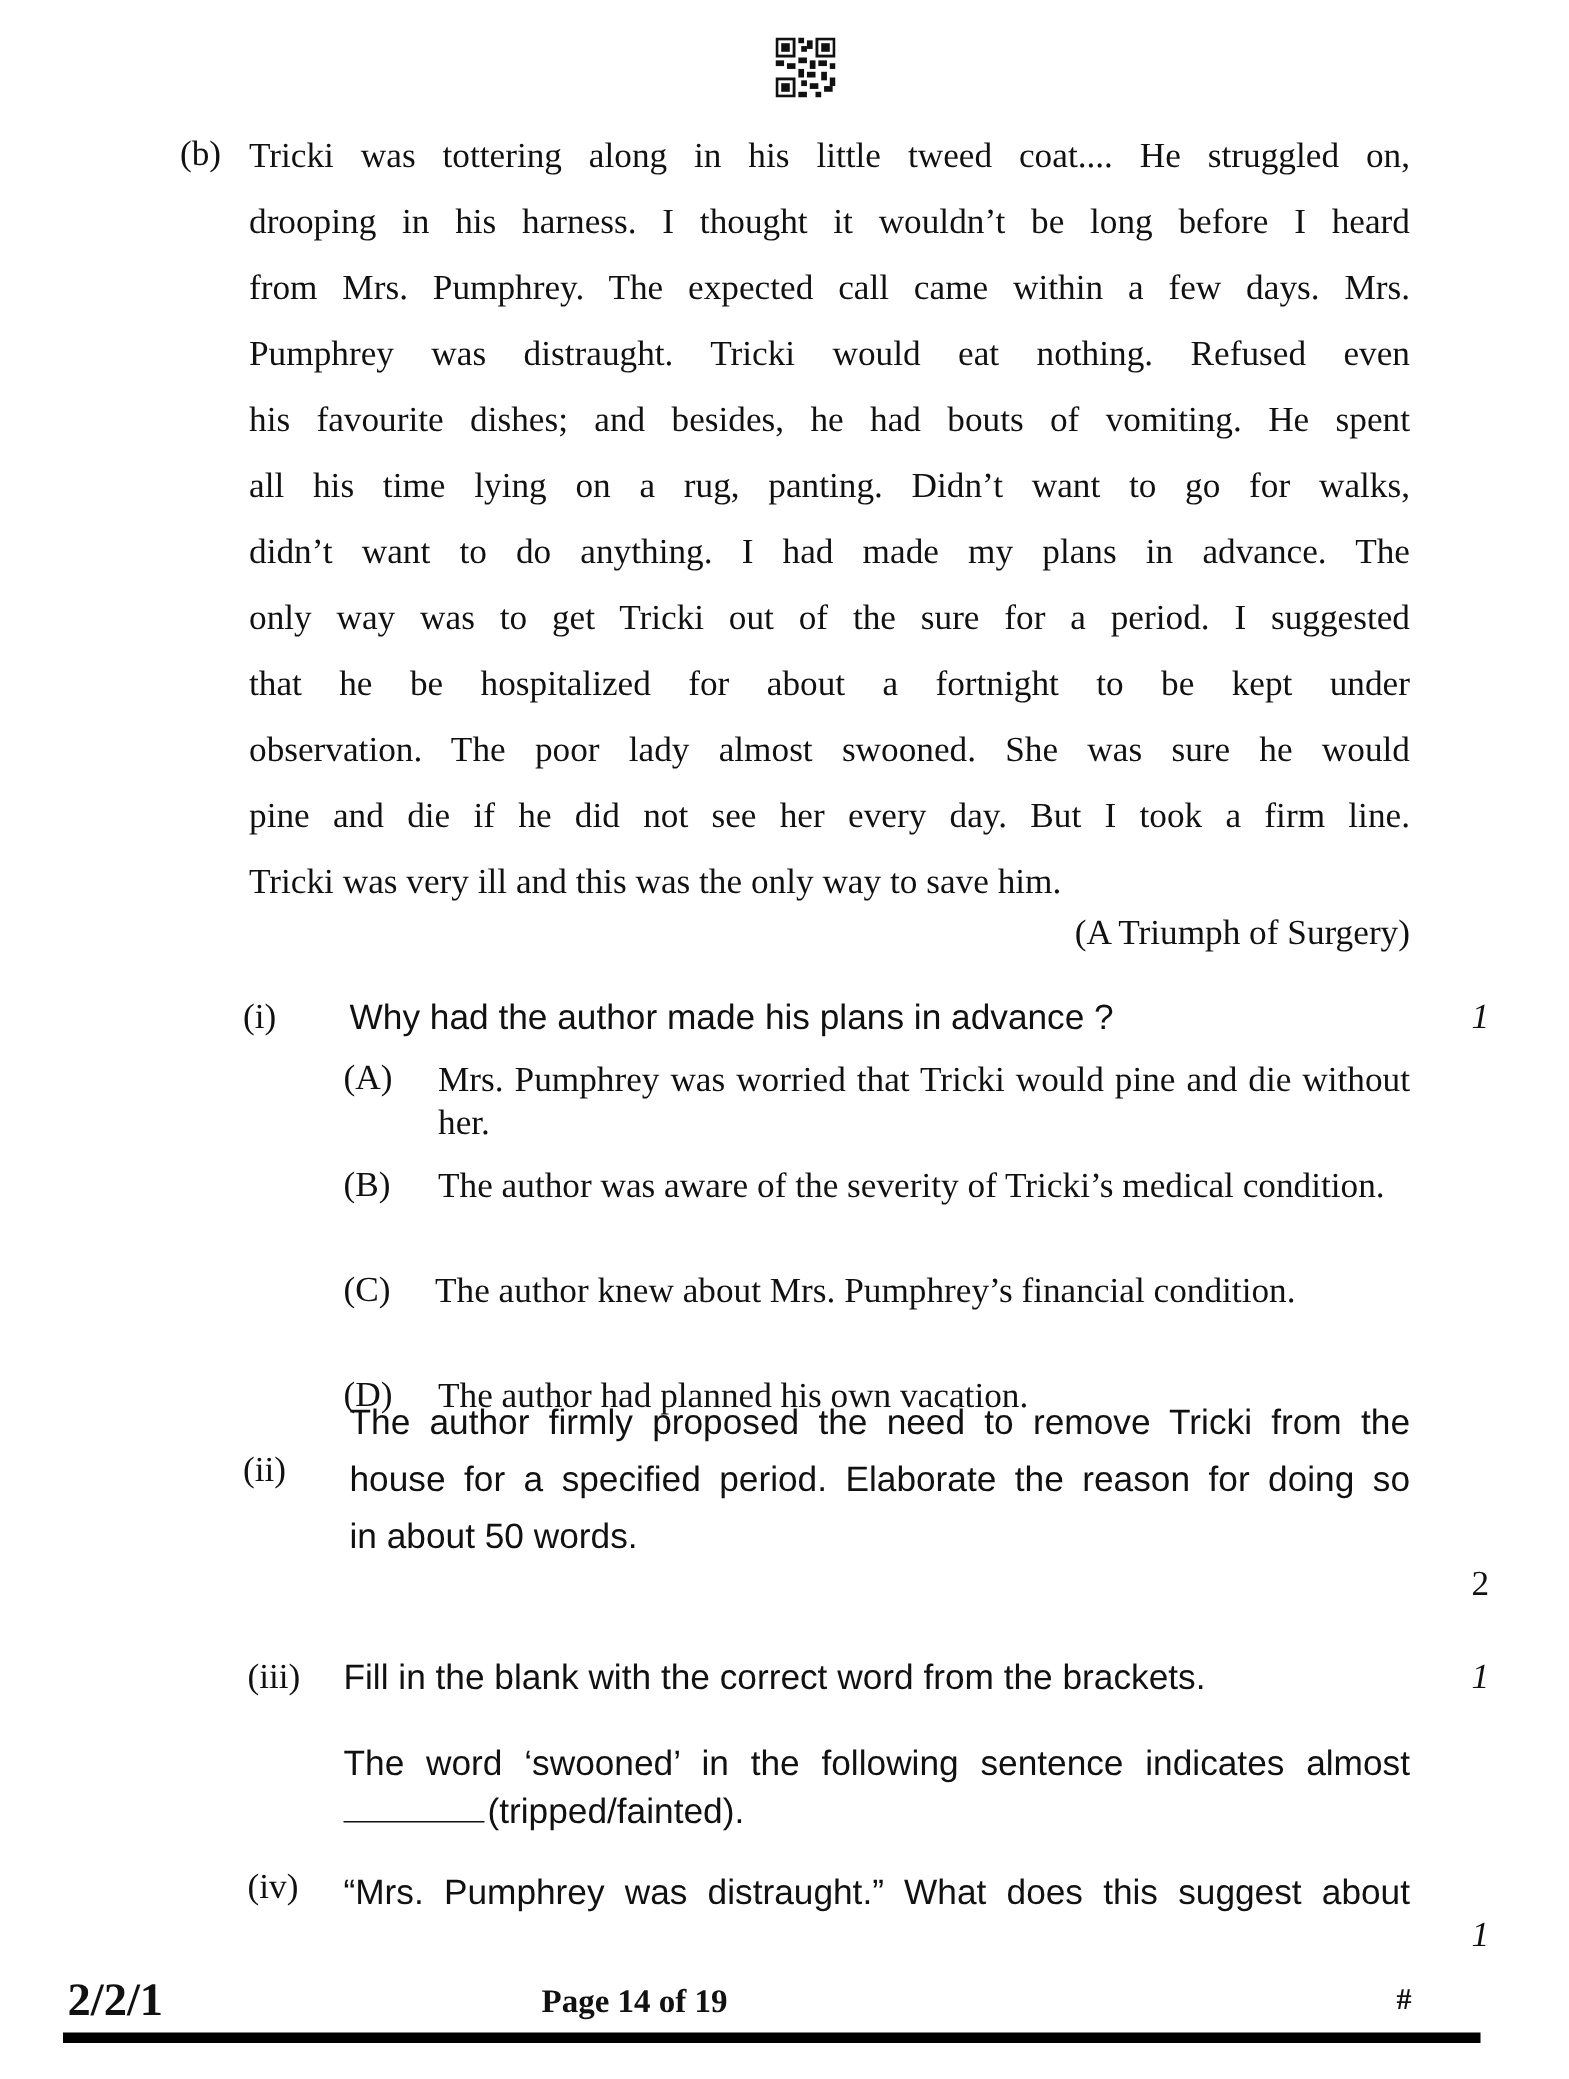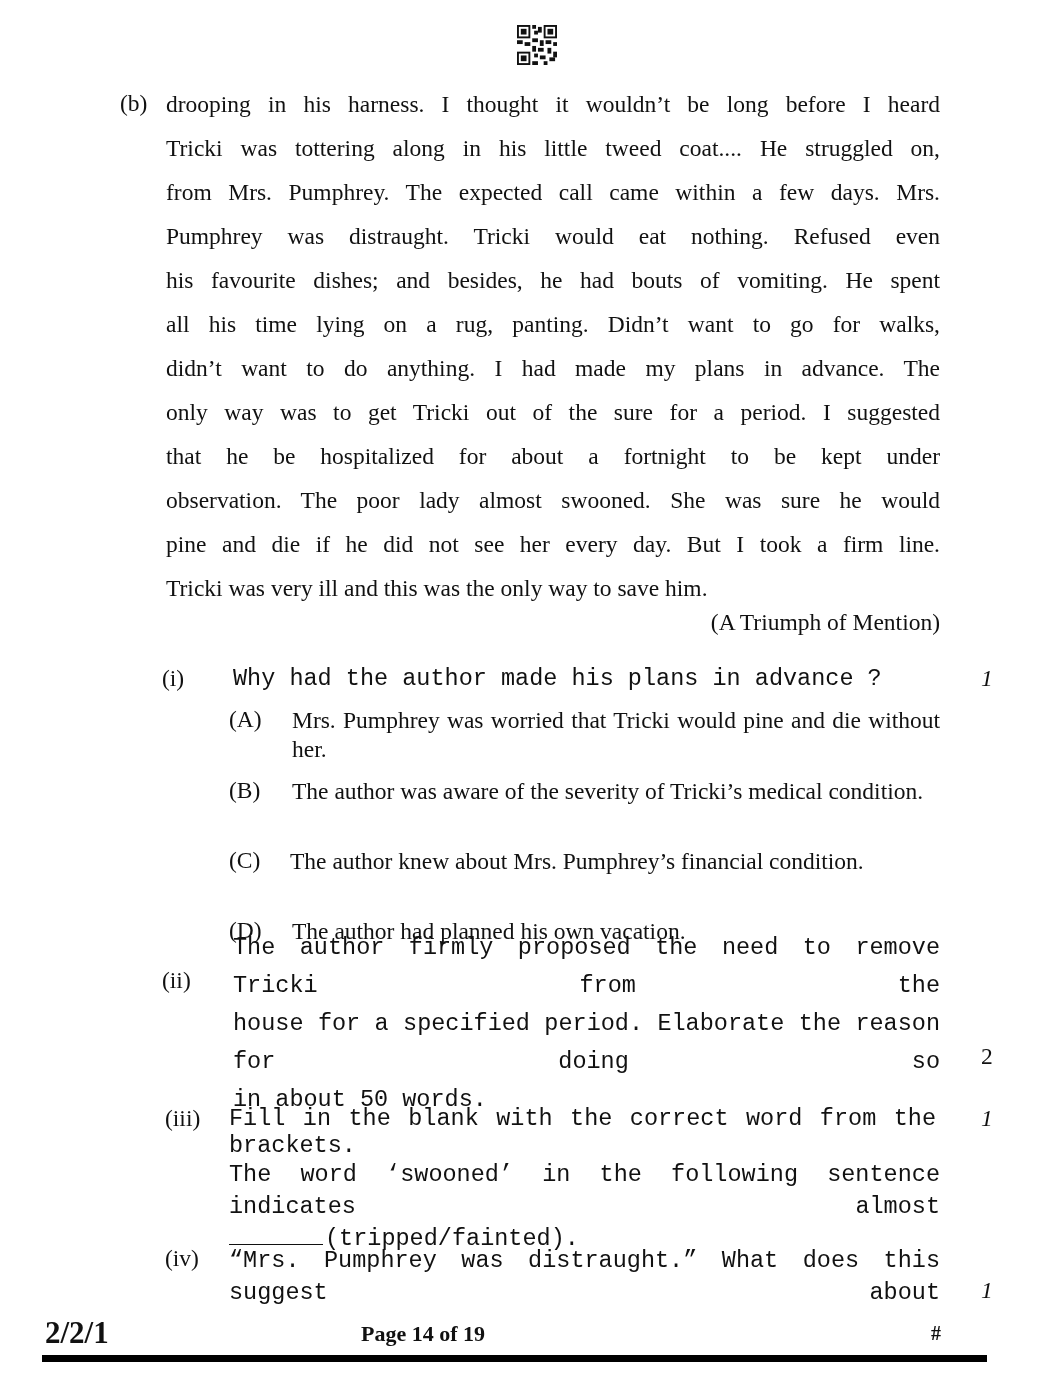--- a/index.html
+++ b/index.html
@@ -20,21 +20,21 @@
     font-size: 23.5px;
   }
   .source {
     position: absolute; right: 106px; top: 609px;
     font-family: "Liberation Serif", serif; font-size: 23.5px;
   }
   .q-label {
     position: absolute; font-family: "Liberation Serif", serif; font-size: 23.5px;
   }
   .q-text {
-    position: absolute; font-family: Liberation Mono, monospace; font-size: 23.5px;
+    position: absolute; font-family: Liberation Sans, sans-serif; font-size: 23.5px;
     text-align: justify; width: 707px;
   }
   .opt-label {
     position: absolute; font-family: "Liberation Serif", serif; font-size: 23.5px;
   }
   .opt-text {
     position: absolute; left: 292px; width: 648px;
     font-family: "Liberation Serif", serif; font-size: 23.5px;
     line-height: 29px; text-align: justify; text-align-last: left;
   }
@@ -91,34 +91,34 @@
       <rect x="12" y="16" width="3" height="2"></rect>
       <rect x="17" y="17" width="3" height="2"></rect>
     <rect x="8" y="19" width="3" height="2"></rect>
       <rect x="14" y="19" width="2" height="2"></rect>
       <rect x="19" y="14" width="2" height="3"></rect>
   </g>
 </svg>
 
 <div class="abs passage-label q-label" style="left:120px; top:90px;">(b)</div>
 <div class="passage">
+  <div style="text-align-last: justify;">Tricki was tottering along in his little tweed coat.... He struggled on,</div>
   <div style="text-align-last: justify;">drooping in his harness. I thought it wouldn’t be long before I heard</div>
-  <div style="text-align-last: justify;">Tricki was tottering along in his little tweed coat.... He struggled on,</div>
   <div style="text-align-last: justify;">from Mrs. Pumphrey. The expected call came within a few days. Mrs.</div>
   <div style="text-align-last: justify;">Pumphrey was distraught. Tricki would eat nothing. Refused even</div>
   <div style="text-align-last: justify;">his favourite dishes; and besides, he had bouts of vomiting. He spent</div>
   <div style="text-align-last: justify;">all his time lying on a rug, panting. Didn’t want to go for walks,</div>
   <div style="text-align-last: justify;">didn’t want to do anything. I had made my plans in advance. The</div>
   <div style="text-align-last: justify;">only way was to get Tricki out of the sure for a period. I suggested</div>
   <div style="text-align-last: justify;">that he be hospitalized for about a fortnight to be kept under</div>
   <div style="text-align-last: justify;">observation. The poor lady almost swooned. She was sure he would</div>
   <div style="text-align-last: justify;">pine and die if he did not see her every day. But I took a firm line.</div>
   <div>Tricki was very ill and this was the only way to save him.</div>
 </div>
-<div class="source">(A Triumph of Mention)</div>
+<div class="source">(A Triumph of Surgery)</div>
 
 <div class="q-label" style="left:162px; top:665px;">(i)</div>
 <div class="q-text" style="left:233px; top:665px;">Why had the author made his plans in advance ?</div>
 <div class="marks" style="top:665px;">1</div>
 
 <div class="opt-label" style="left:229px; top:706px;">(A)</div>
 <div class="opt-text" style="top:706px;">Mrs. Pumphrey was worried that Tricki would pine and die without her.</div>
 
 <div class="opt-label" style="left:229px; top:777px;">(B)</div>
 <div class="opt-text" style="top:777px;">The author was aware of the severity of Tricki’s medical condition.</div>

